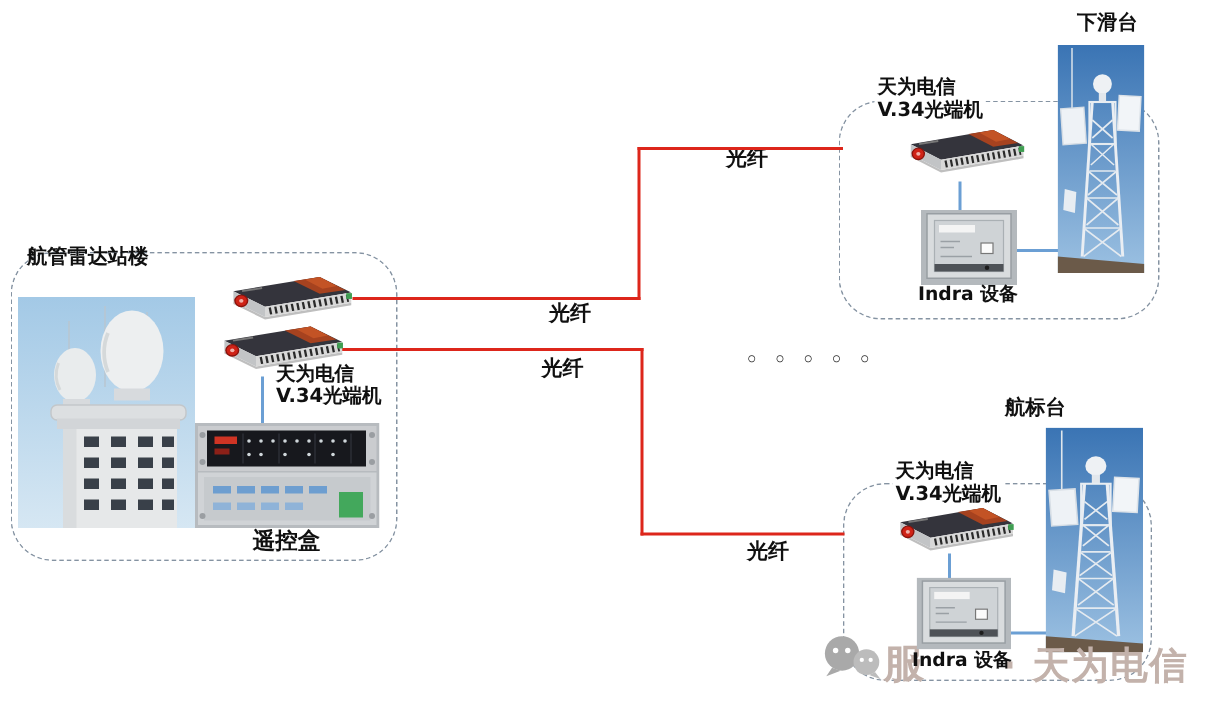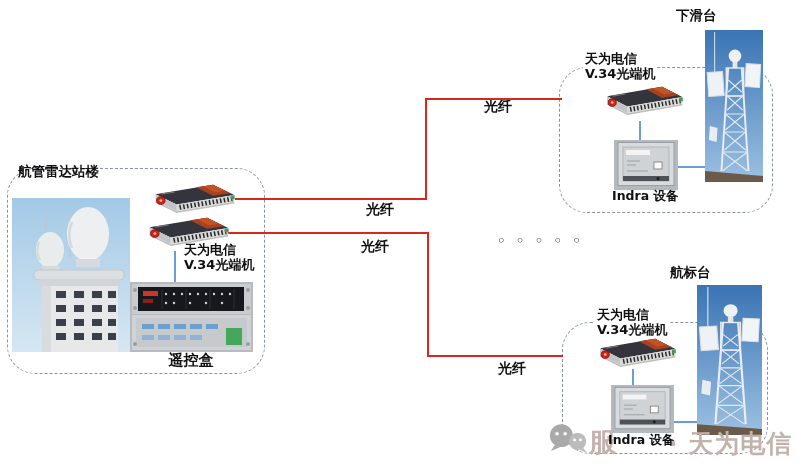--- a/index.html
+++ b/index.html
@@ -204,21 +204,21 @@
   <div class="hline" style="left:427px;top:355px;width:136px;"></div>
 
   <div class="lbl fiber-label" style="left:476px;top:78px;width:44px;">光纤</div>
   <div class="lbl fiber-label" style="left:358px;top:181px;width:44px;">光纤</div>
   <div class="lbl fiber-label" style="left:353px;top:218px;width:44px;">光纤</div>
   <div class="lbl fiber-label" style="left:490px;top:340px;width:44px;">光纤</div>
 
   <div class="dots" style="left:497px;top:233px;">◦ ◦ ◦ ◦ ◦</div>
 
   <div class="dashed-box" style="left:559px;top:67px;width:212px;height:144px;"></div>
-  <div class="lbl station-title" style="left:676px;top:8px;">下滑台</div>
+  <div class="lbl station-title" style="left:718px;top:8px;">下滑台</div>
 
   <div class="lbl modem-label on-border" style="left:583px;top:52px;">
     <div>天为电信</div>
     <div>V.34光端机</div>
   </div>
 
   <div class="photo" style="left:598px;top:85px;width:88px;height:36px;">
     <svg width="88" height="36">
         <use href="#sym-modem"></use>
       </svg>

